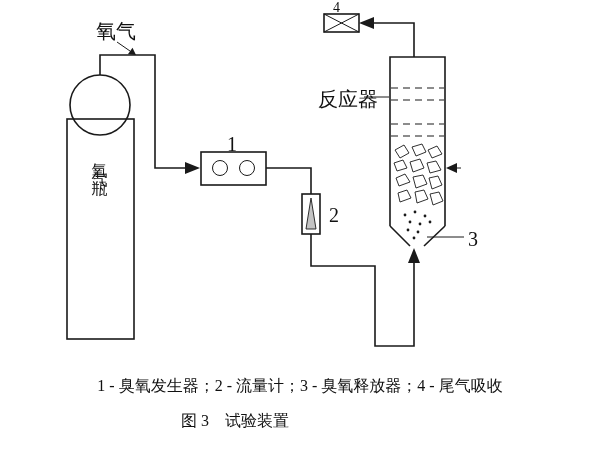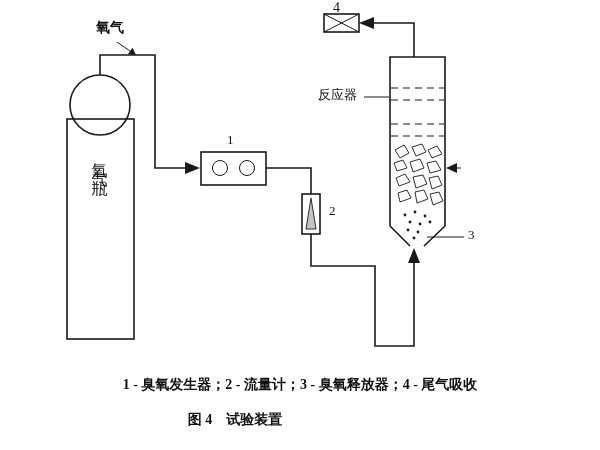--- a/index.html
+++ b/index.html
@@ -10,28 +10,28 @@
     overflow:hidden;
   }
   svg { position:absolute; left:0; top:0; }
   .st   { stroke:var(--line); fill:none; stroke-width:1.6; stroke-linejoin:miter; }
   .thin { stroke:var(--line); fill:none; stroke-width:1; }
   .dash { stroke:var(--line); fill:none; stroke-width:1.1; stroke-dasharray:7 5; }
   .arrow{ fill:var(--line); stroke:none; }
   .dot  { fill:var(--line); stroke:none; }
   .stone{ stroke:var(--line); fill:#ffffff; stroke-width:0.9; }
   .float{ stroke:var(--line); fill:#c4c4c4; stroke-width:0.9; }
-  .lbl  { position:absolute; font-size:13px; line-height:1.1; white-space:nowrap; }
-  .lbl-lg { font-size:14px;font-weight:bold; }
+  .lbl  { position:absolute; font-size:20px; line-height:1.1; white-space:nowrap; }
+  .lbl-lg { font-size:20px; }
   .vertical {
     writing-mode:vertical-rl; text-orientation:upright;
     letter-spacing:9px; font-size:16px;
   }
   .caption {
-    position:absolute; text-align:center; font-weight:700; font-size:14px;
+    position:absolute; text-align:center; font-weight:400; font-size:16px;
     white-space:nowrap;
   }
   .legend { left:0; width:600px; top:376px; }
   .figure-title { left:0; width:470px; top:411px; }
 </style>
 </head>
 <body>
 
 <div class="canvas">
 
@@ -139,15 +139,15 @@
 
   <div class="lbl" style="left:468px; top:228px;">3</div>
 
   <div class="lbl" style="left:333px; top:0px; font-size:14px;">4</div>
 
   <div class="lbl" style="left:318px; top:88px;">反应器</div>
 
 
   <div class="caption legend">1 - 臭氧发生器；2 - 流量计；3 - 臭氧释放器；4 - 尾气吸收</div>
 
-  <div class="caption figure-title">图 4　试验装置</div>
+  <div class="caption figure-title">图 3　试验装置</div>
 
 </div>
 
 </body></html>

